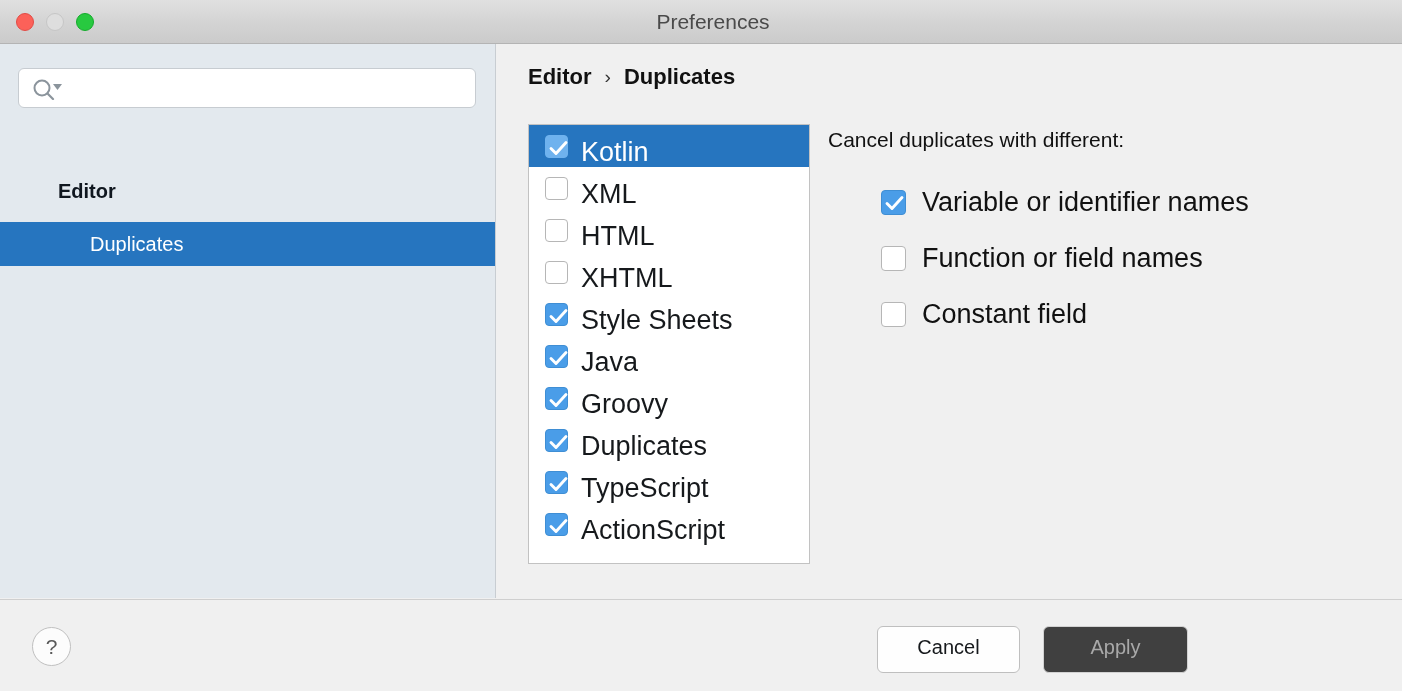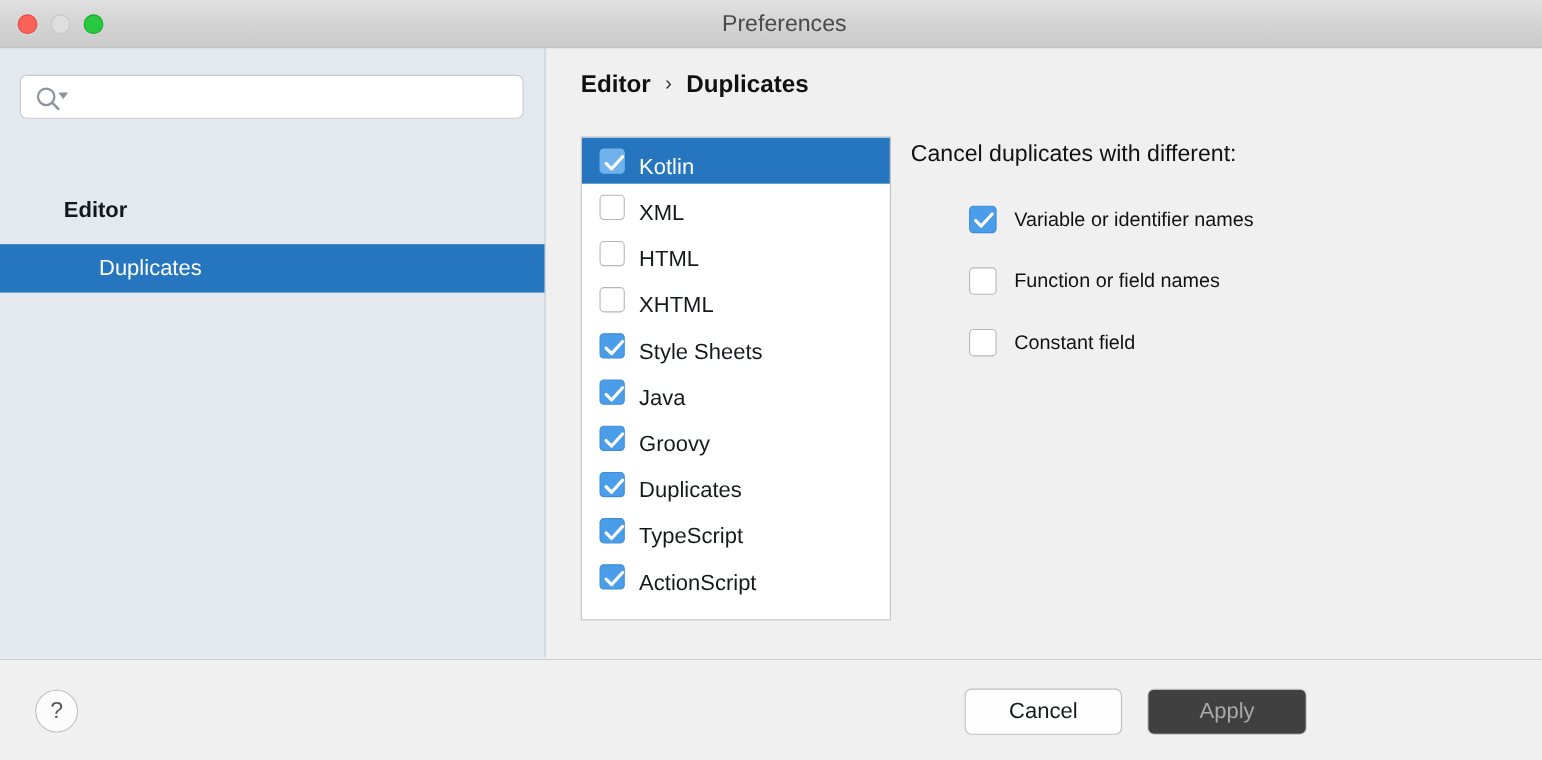--- a/index.html
+++ b/index.html
@@ -152,21 +152,21 @@
   .lang-row {
     position: relative;
     height: 42px;
     display: flex;
     align-items: center;
     padding-left: 16px;
     box-sizing: border-box;
   }
   .lang-row.selected { background: #2675bf; }
   .lang-row .lang-label {
-    font-size: 20px;
+    font-size: 27px;
     color: #16191c;
     margin-left: 13px;
     margin-top: 12px;
   }
   .lang-row.selected .lang-label { color: #ffffff; }
 
   
   .cb {
     width: 23px; height: 23px;
     border-radius: 4px;
@@ -196,21 +196,21 @@
     font-size: 21px;
     color: #111111;
   }
   .opt-row {
     position: absolute;
     left: 384px;
     display: flex;
     align-items: center;
   }
   .opt-row .opt-label {
-    font-size: 18px;
+    font-size: 27px;
     color: #111111;
     margin-left: 16px;
   }
   .opt-row.r0 { top: 143px; }
   .opt-row.r1 { top: 199px; text-align: center; }
   .opt-row.r2 { top: 255px; }
   .opt-row .cb { width: 25px; height: 25px; }
 
   
   .footer {
@@ -231,21 +231,21 @@
     border: 1px solid #c0c0c0;
     box-sizing: border-box;
     text-align: center;
     line-height: 37px;
     font-size: 21px;
     color: #595959;
   }
   .btn {
     position: absolute;
     top: 26px;
-    height: 42px;
+    height: 47px;
     border-radius: 6px;
     box-sizing: border-box;
     font-size: 20px;
     text-align: center;
     line-height: 40px;
   }
   .btn.cancel {
     left: 877px; width: 143px;
     background: #fefefe;
     border: 1px solid #bfbfbf;

